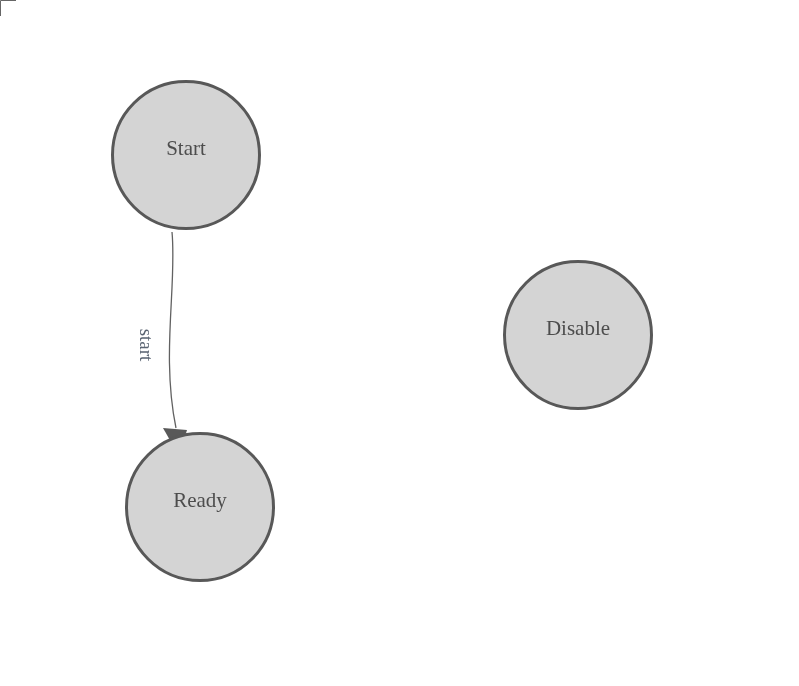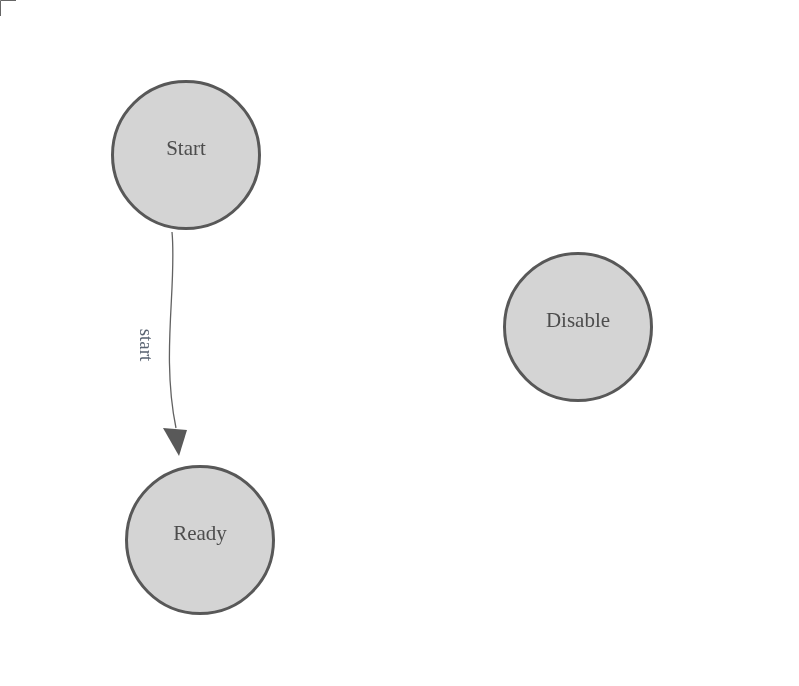--- a/index.html
+++ b/index.html
@@ -35,22 +35,22 @@
     cursor: default;
   }
   .state-node .node-label {
     font-size: 21px;
     color: #4d4d4d;
     transform: translateY(-7px);
     white-space: nowrap;
     user-select: none;
   }
   #node-start   { left: 111px; top:  80px; }
-  #node-ready   { left: 125px; top: 465px; }
-  #node-disable { left: 503px; top: 252px; }
+  #node-ready   { left: 125px; top: 432px; }
+  #node-disable { left: 503px; top: 260px; }
   .edge-label {
     position: absolute;
     left: 146px;
     top: 345px;
     transform: translate(-50%, -50%) rotate(90deg);
     font-size: 19px;
     color: #5a6472;
     z-index: 2;
     white-space: nowrap;
     user-select: none;

